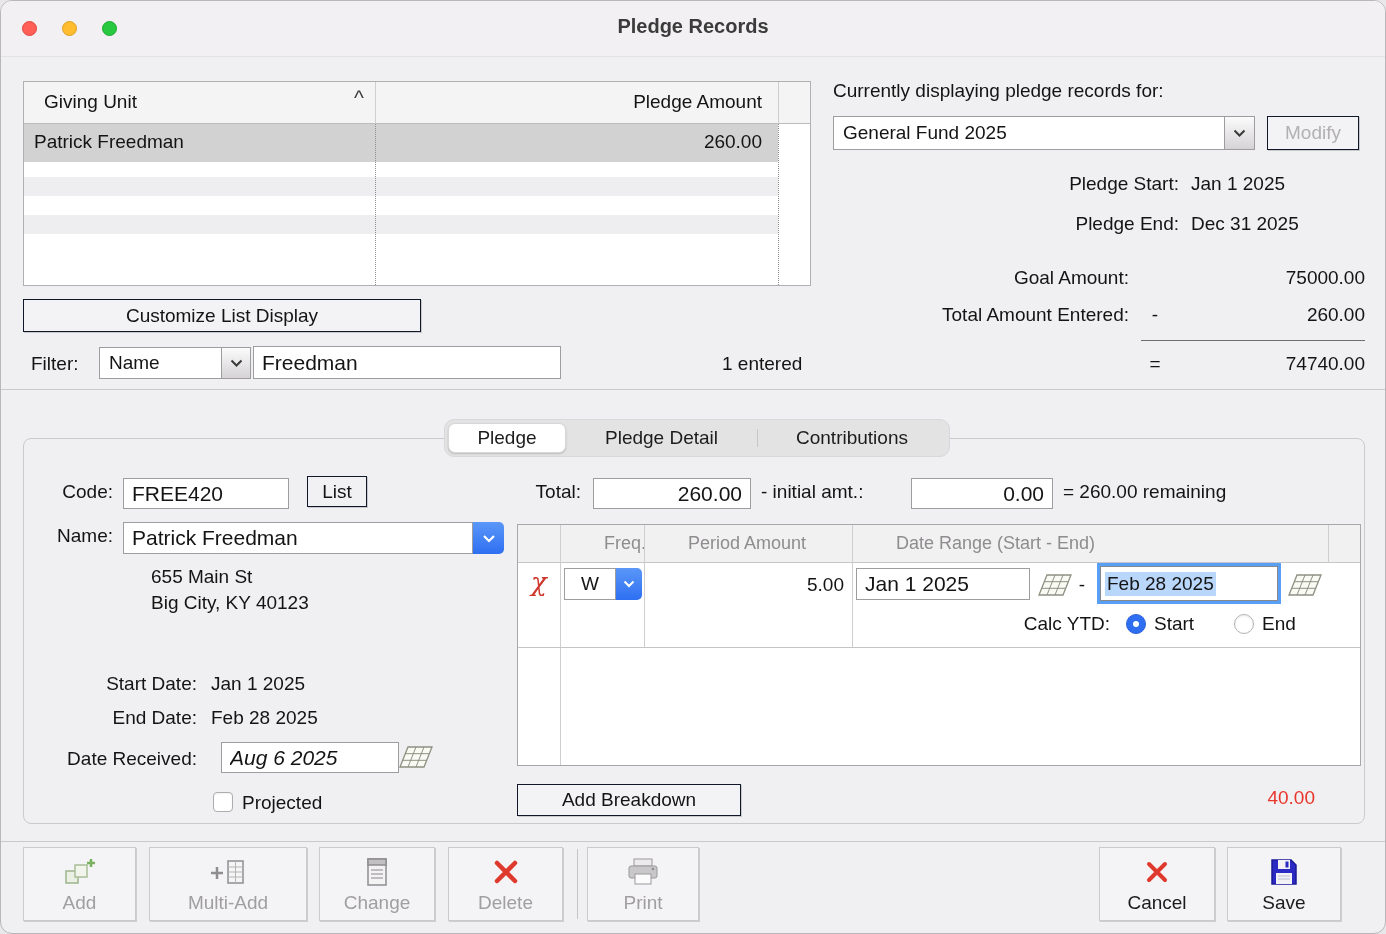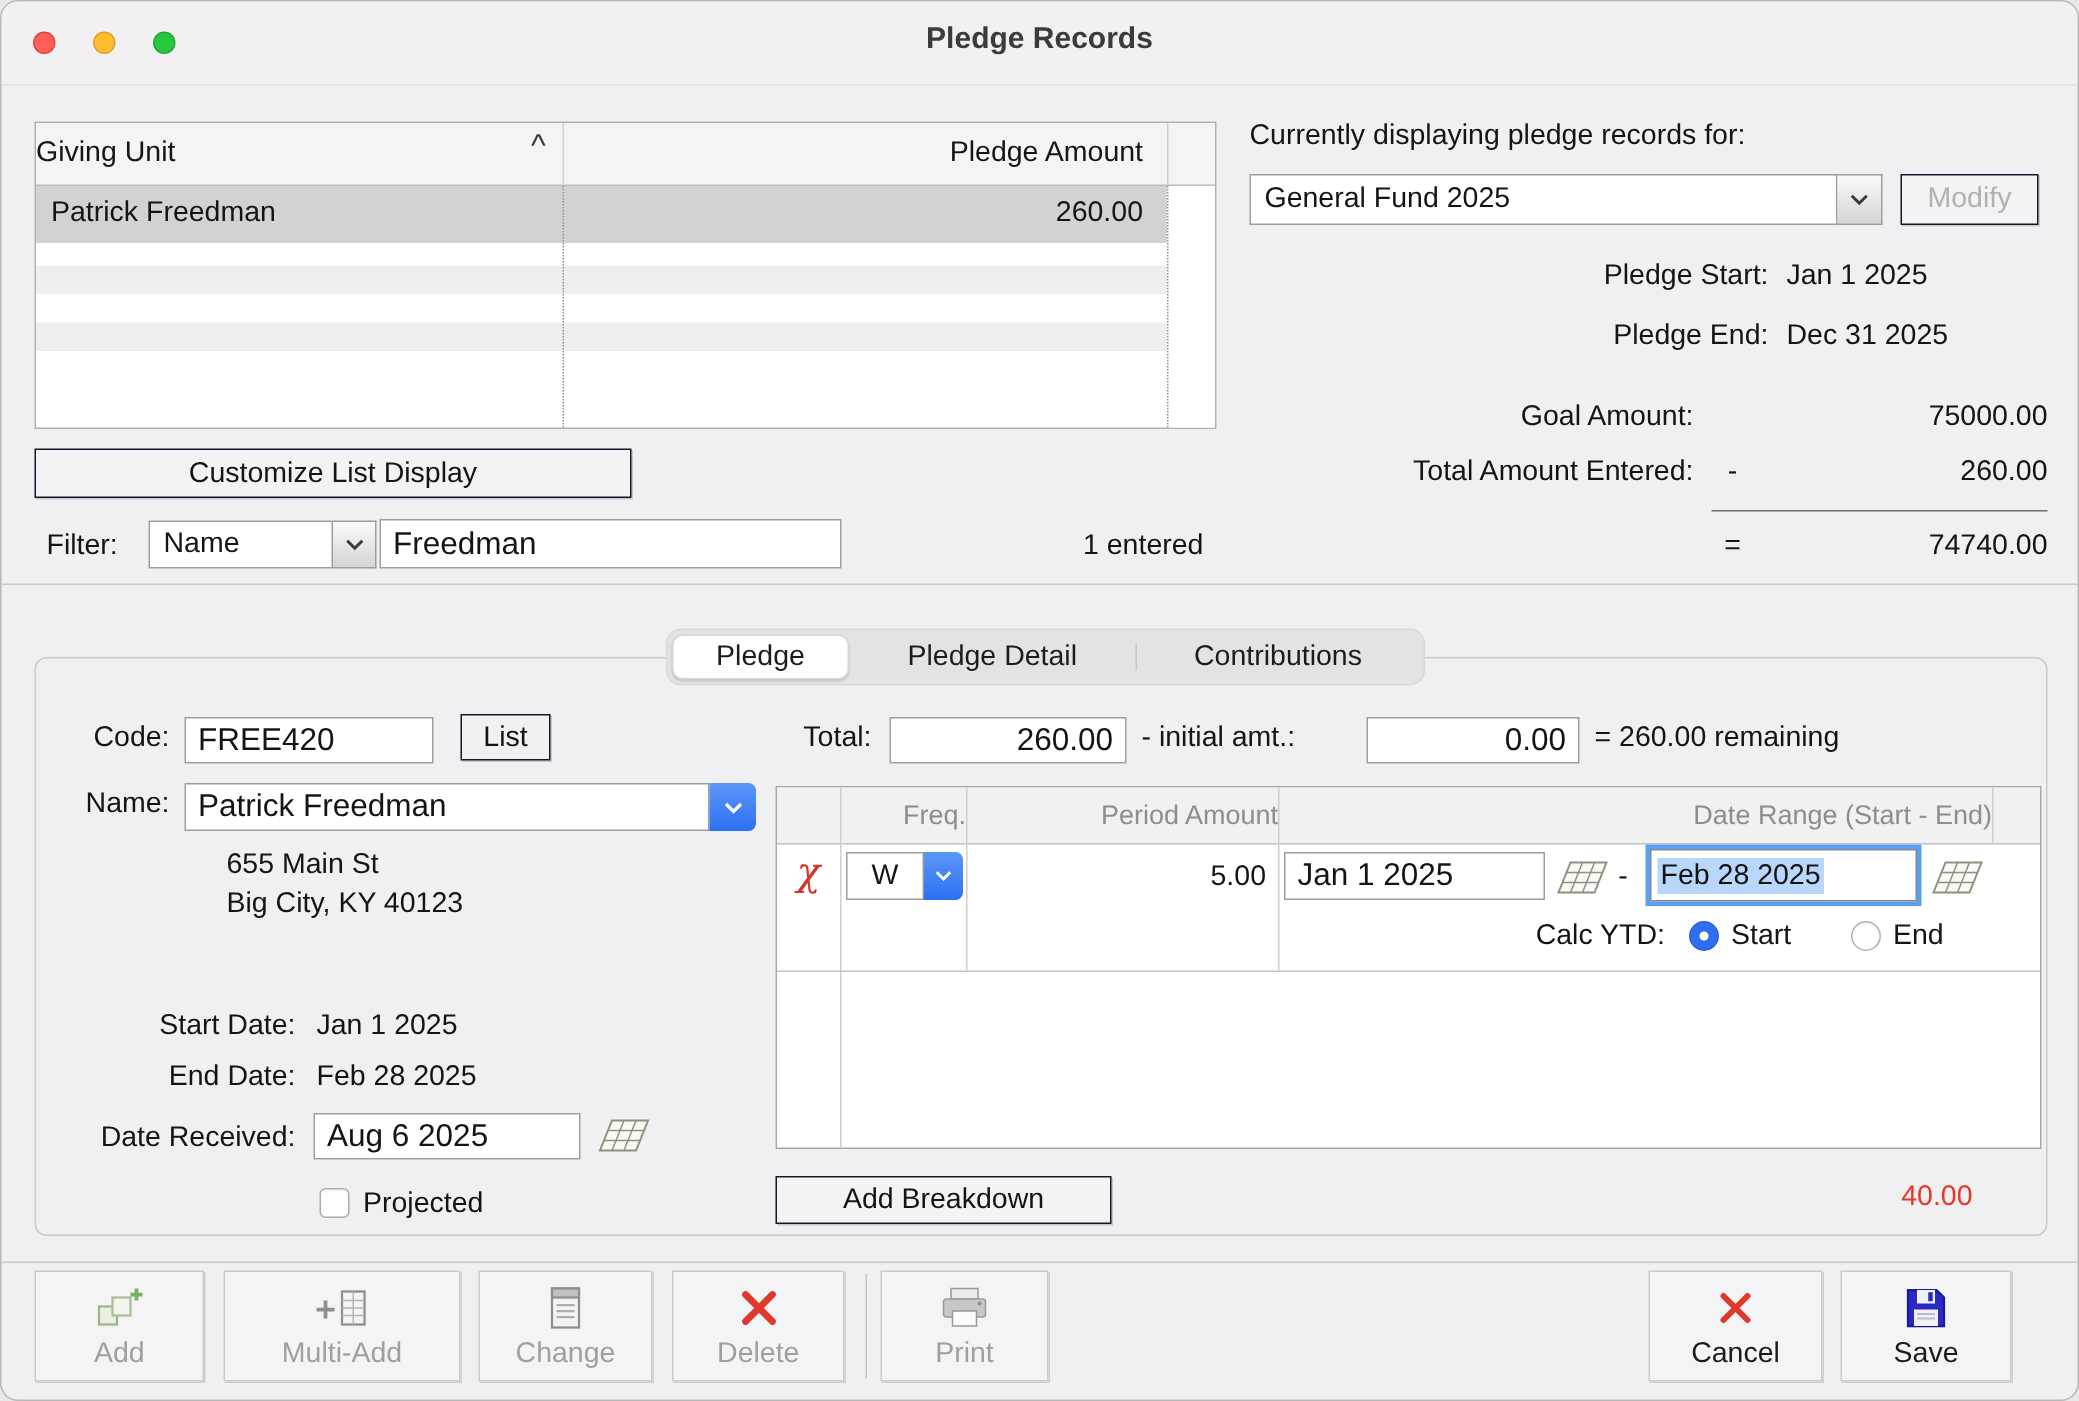--- a/index.html
+++ b/index.html
@@ -59,21 +59,21 @@
   
   .radio { position:absolute; width:20px; height:20px; border-radius:50%; }
   .radio.on { background:#2e6ff2; border:1px solid #2862d8; }
   .radio.on::after { content:""; position:absolute; left:6px; top:6px; width:6px; height:6px; border-radius:50%; background:#fff; }
   .radio.off { background:#fff; border:1px solid #b5b3b5; box-shadow:inset 0 1px 2px rgba(0,0,0,0.08); }
   .checkbox { position:absolute; width:20px; height:20px; border:1px solid #aeacae; border-radius:4px; background:#fff; box-shadow:inset 0 1px 2px rgba(0,0,0,0.06); }
 
   
   .btable { position:absolute; background:#fff; border:1px solid #a8a6a8; }
   .bhead { position:absolute; left:0; top:0; width:100%; height:38px; background:#f2f1f2; border-bottom:1px solid #c6c4c6; }
-  .bhlabel { position:absolute; top:8px; font-size:18px; color:#8e8c8e; text-align:right; }
+  .bhlabel { position:absolute; top:8px; font-size:18px; color:#8e8c8e; text-align:left;padding-left:44px; }
   .chi { font-family:"DejaVu Serif","Liberation Serif",serif; font-style:italic; font-size:26px; color:#cf362c; }
   .focusfield { position:absolute; background:#fff; border:1px solid #8a888a; box-shadow:0 0 0 3px #57a0f6; display:flex; align-items:center; padding:0 4px; font-size:19px; }
   .selhl { background:#b9d6fb; padding:1px 2px; }
 
   
   .tbtn { position:absolute; top:846px; height:74px; background:#f4f3f5; border:1px solid #cbc9cb;
           box-shadow:1px 1px 0 rgba(0,0,0,0.14); display:flex; flex-direction:column;
           align-items:center; justify-content:center; gap:3px; cursor:default; }
   .tlabel { font-size:19px; color:#1b1b1b; }
   .tbtn.disabled .tlabel { color:#a09ea0; }
@@ -86,21 +86,21 @@
 
   <div class="titlebar">
     <div class="light red" style="left:21px"></div>
     <div class="light yellow" style="left:61px"></div>
     <div class="light green" style="left:101px"></div>
     <div class="wtitle">Pledge Records</div>
   </div>
 
   <div class="abs gtable" style="left:22px;top:80px;width:788px;height:205px;">
     <div class="ghead">
-      <span class="abs" style="left:0;top:9px;">Giving Unit</span>
+      <span class="abs" style="left:20px;top:9px;">Giving Unit</span>
       <span class="abs" style="left:330px;top:4px;font-size:21px;color:#3c3c3c;">^</span>
       <div class="vline" style="left:351px;top:0;height:42px;"></div>
       <span class="abs right" style="left:352px;top:9px;width:394px;padding-right:8px;">Pledge Amount</span>
       <div class="vline" style="left:754px;top:0;height:42px;"></div>
     </div>
 
     <div class="abs selrow" style="left:0;top:42px;width:754px;height:38px;">
       <span class="abs" style="left:10px;top:7px;">Patrick Freedman</span>
       <span class="abs right" style="left:352px;top:7px;width:394px;padding-right:8px;">260.00</span>
     </div>
@@ -192,21 +192,21 @@
   <span class="abs" style="left:150px;top:565px;">655 Main St</span>
   <span class="abs" style="left:150px;top:591px;">Big City, KY 40123</span>
 
   <span class="abs right" style="left:60px;top:672px;width:136px;">Start Date:</span>
   <span class="abs" style="left:210px;top:672px;">Jan 1 2025</span>
 
   <span class="abs right" style="left:60px;top:706px;width:136px;">End Date:</span>
   <span class="abs" style="left:210px;top:706px;">Feb 28 2025</span>
 
   <span class="abs right" style="left:36px;top:747px;width:160px;">Date Received:</span>
-  <input class="tfield" style="left: 208px; top: 741px; width: 178px; height: 31px;" value="Aug 6 2025">
+  <input class="tfield" style="left: 220px; top: 741px; width: 178px; height: 31px; font-style: italic;" value="Aug 6 2025">
   <span class="abs" style="left:398px;top:744px;">
     <svg width="34" height="24" viewBox="0 0 34 24">
         <polygon points="9,2 33,2 25,22 1,22" fill="#fafaf5" stroke="#8e9082" stroke-width="1.3"></polygon>
         <path d="M6.6 8.7 H30.6 M4 15.3 H28" stroke="#8e9082" stroke-width="1"></path>
         <path d="M17 2 L9 22 M25 2 L17 22" stroke="#8e9082" stroke-width="1"></path>
       </svg>
   </span>
 
   <div class="checkbox" style="left:212px;top:791px;"></div>
   <span class="abs" style="left:241px;top:791px;">Projected</span>

